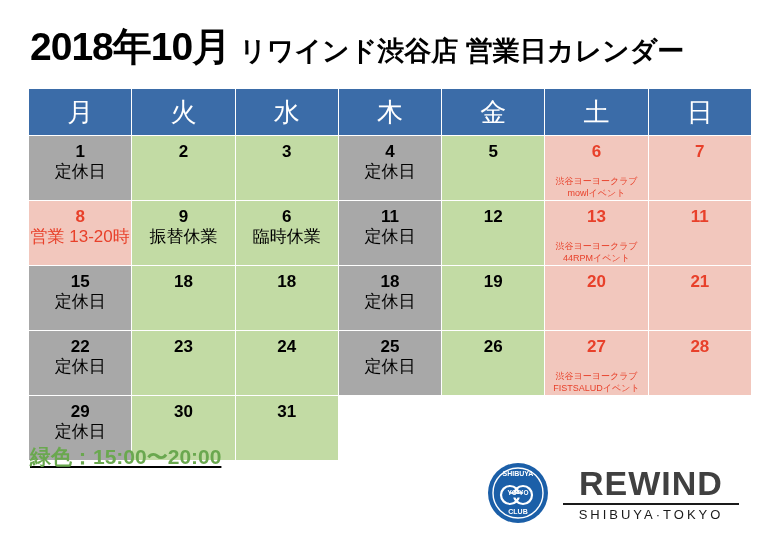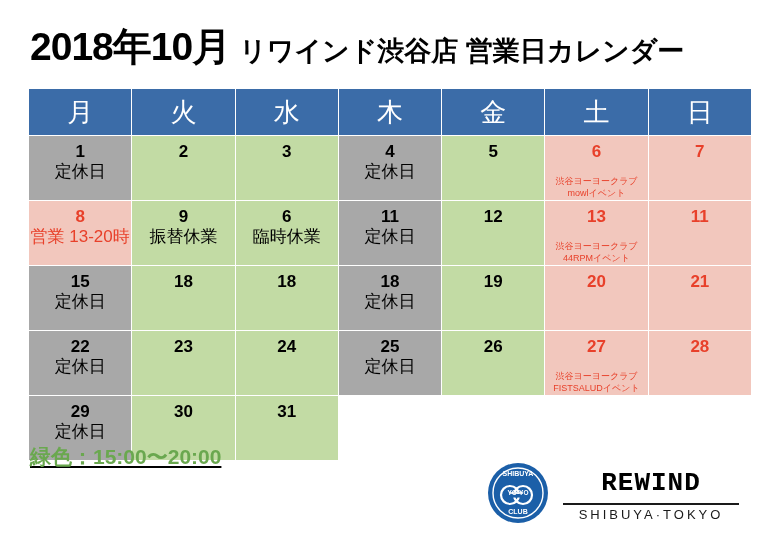--- a/index.html
+++ b/index.html
@@ -137,26 +137,26 @@
     height: 62px;
     position: relative;
   }
   .rewind-logo {
     margin-left: 14px;
     display: flex;
     flex-direction: column;
     align-items: center;
   }
   .rewind-word {
-    font-size: 26px;
+    font-size: 34px;
     font-weight: bold;
     letter-spacing: 1px;
-    color: #000000;
+    color: #404040;
     line-height: 36px;
-    font-family: Liberation Mono, monospace;
+    font-family: Liberation Sans, sans-serif;
   }
   .rewind-rule {
     width: 176px;
     height: 2px;
     background: #1a1a1a;
     margin: 2px 0 2px 0;
   }
   .rewind-sub {
     font-size: 13px;
     letter-spacing: 3px;

